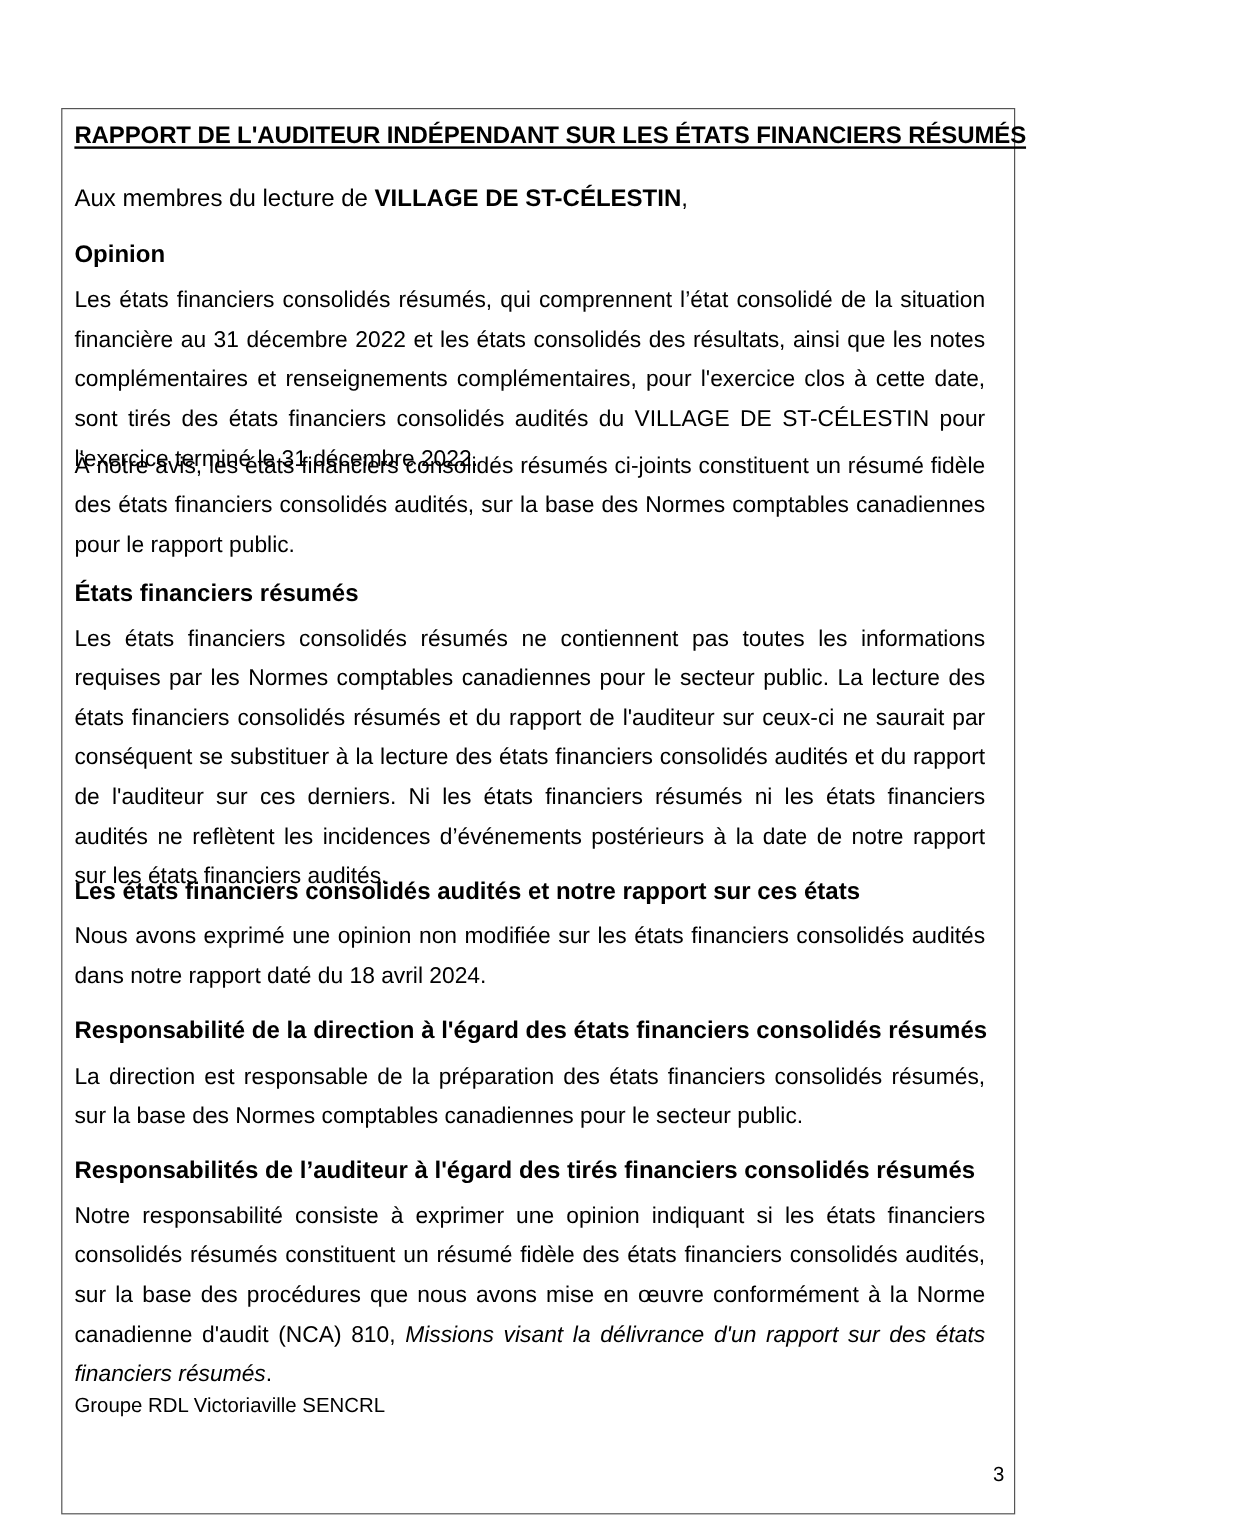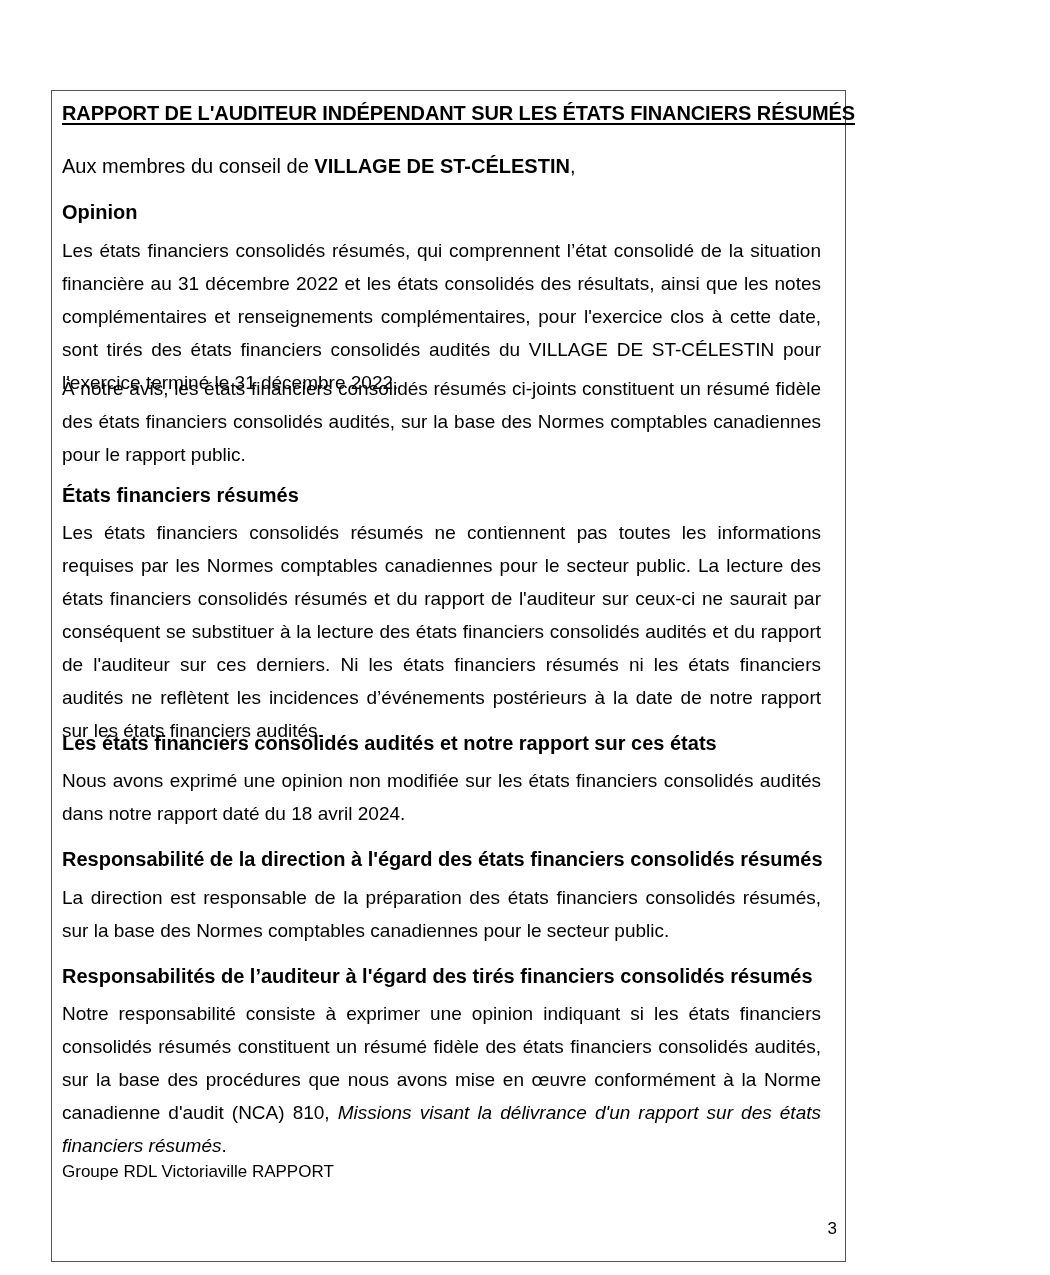--- a/index.html
+++ b/index.html
@@ -22,37 +22,37 @@
     .pagenum { position: absolute; right: 0; top: 1128px; font-size: 17px; }
     i { font-style: italic; }
   </style>
 </head>
 <body>
 
 <div class="frame">
   <div class="content">
     <div class="title">RAPPORT DE L'AUDITEUR INDÉPENDANT SUR LES ÉTATS FINANCIERS RÉSUMÉS</div>
 
-    <div class="addressee"><span>Aux membres du conseil de </span><b>VILLAGE DE ST-CÉLESTIN</b><span>,</span></div>
+    <div class="addressee"><span>Aux membres du lecture de </span><b>VILLAGE DE ST-CÉLESTIN</b><span>,</span></div>
 
     <div class="h" style="top:110px">Opinion</div>
     <div class="p last-left" style="top:143px">Les états financiers consolidés résumés, qui comprennent l’état consolidé de la situation financière au 31 décembre 2022 et les états consolidés des résultats, ainsi que les notes complémentaires et renseignements complémentaires, pour l'exercice clos à cette date, sont tirés des états financiers consolidés audités du VILLAGE DE ST-CÉLESTIN pour l'exercice terminé le 31 décembre 2022.</div>
     <div class="p last-left" style="top:281px">À notre avis, les états financiers consolidés résumés ci-joints constituent un résumé fidèle des états financiers consolidés audités, sur la base des Normes comptables canadiennes pour le rapport public.</div>
 
     <div class="h" style="top:393px">États financiers résumés</div>
     <div class="p last-left" style="top:425px">Les états financiers consolidés résumés ne contiennent pas toutes les informations requises par les Normes comptables canadiennes pour le secteur public. La lecture des états financiers consolidés résumés et du rapport de l'auditeur sur ceux-ci ne saurait par conséquent se substituer à la lecture des états financiers consolidés audités et du rapport de l'auditeur sur ces derniers.  Ni les états financiers résumés ni les états financiers audités ne reflètent les incidences d’événements postérieurs à la date de notre rapport sur les états financiers audités.</div>
 
     <div class="h" style="top:641px">Les états financiers consolidés audités et notre rapport sur ces états</div>
     <div class="p last-left" style="top:673px">Nous avons exprimé une opinion non modifiée sur les états financiers consolidés audités dans notre rapport daté du 18 avril 2024.</div>
 
     <div class="h" style="top:757px">Responsabilité de la direction à l'égard des états financiers consolidés résumés</div>
     <div class="p last-left" style="top:790px">La direction est responsable de la préparation des états financiers consolidés résumés, sur la base des Normes comptables canadiennes pour le secteur public.</div>
 
     <div class="h" style="top:874px">Responsabilités de l’auditeur à l'égard des tirés financiers consolidés résumés</div>
     <div class="p last-left" style="top:906px"><span>Notre responsabilité consiste à exprimer une opinion indiquant si les états financiers consolidés résumés constituent un résumé fidèle des états financiers consolidés audités, sur la base des procédures que nous avons mise en œuvre conformément à la Norme canadienne d'audit (NCA) 810, </span><i>Missions visant la délivrance d'un rapport sur des états financiers résumés</i><span>.</span></div>
 
     <div class="sig" style="top:1068px">
-      <div>Groupe RDL Victoriaville RAPPORT</div>
+      <div>Groupe RDL Victoriaville SENCRL</div>
     </div>
 
     <div class="pagenum">3</div>
   </div>
 </div>
 
 </body></html>

